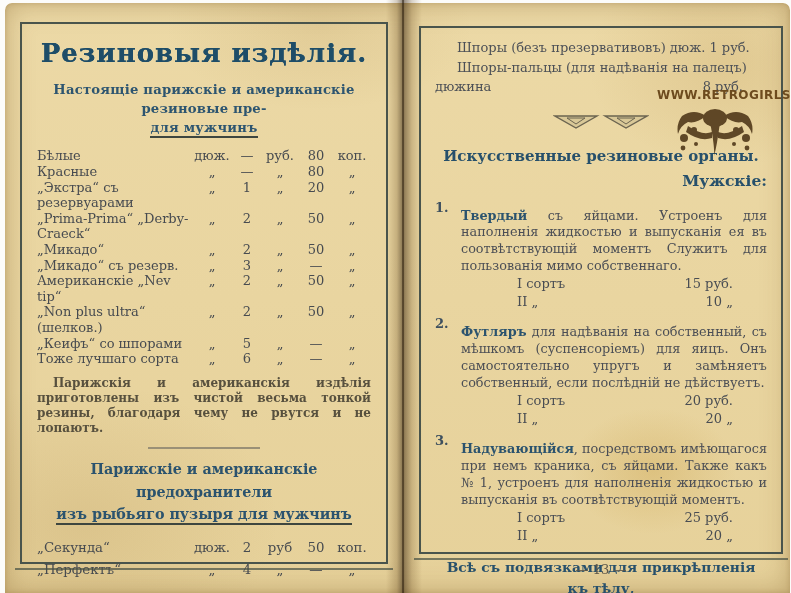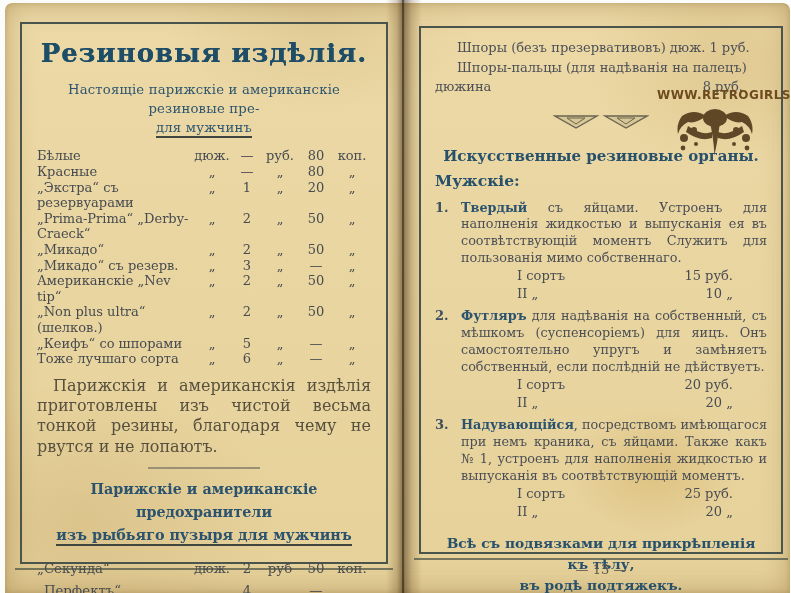--- a/index.html
+++ b/index.html
@@ -23,51 +23,51 @@
   .page-frame{position:absolute;border:2px solid #49544c;}
   .left-frame{left:20px;top:22px;width:364px;height:538px;}
   .right-frame{left:419px;top:26px;width:360px;height:524px;}
   .page-frame::after{content:"";position:absolute;left:-7px;right:-7px;bottom:-8px;border-top:2px solid rgba(70,80,68,.7);}
 
   .lp-inner{position:absolute;inset:0;padding:8px 13px 0;box-sizing:border-box;}
   .rp-inner{position:absolute;inset:0;padding:8px 14px 0;box-sizing:border-box;}
 
   .title{font-weight:bold;color:#1e4d68;font-size:26px;text-align:center;letter-spacing:1px;
          margin:6px 0 12px;text-shadow:0 0 .6px #1e4d68;}
-  .intro{font-weight:normal;color:#2d5570;font-size:13.2px;line-height:1.45;text-align:center;letter-spacing:.2px;}
+  .intro{font-weight:bold;color:#2d5570;font-size:13.2px;line-height:1.45;text-align:center;letter-spacing:.2px;}
   .u{border-bottom:2px solid #3e463f;padding-bottom:1px;}
 
   .ptable{margin:11px 2px 9px;color:#474b50;font-size:13px;}
   .trow{display:grid;grid-template-columns:1fr 42px 28px 38px 34px 38px;line-height:15.6px;}
   .trow span{text-align:center;}
   .trow .c-name{text-align:left;}
   .t2 .trow{line-height:22px;font-size:13.3px;}
 
-  .note{font-size:16px;color:#57503e;text-align:justify;text-indent:16px;line-height:1.27;margin:2px 2px 0;}
+  .note{font-size:12px;color:#57503e;text-align:justify;text-indent:16px;line-height:1.27;margin:2px 2px 0;font-weight:bold;}
   .smallrule{width:112px;margin:10px auto 9px;border-top:2px solid #9a9076;}
   .subhead{font-weight:bold;color:#2b536e;font-size:14.3px;text-align:center;line-height:1.6;margin:2px 0 10px;}
 
   .pagenum{position:absolute;text-align:center;color:#5d574a;font-size:13px;}
   .pn-left{left:20px;width:368px;top:569px;}
   .pn-right{left:419px;width:364px;top:562px;}
 
   .spurs{font-size:13px;color:#4b4f56;line-height:1.5;margin-top:2px;}
   .spurs .ind{padding-left:22px;}
   .spurs .l3{display:flex;justify-content:space-between;padding-right:24px;}
 
   .orn{text-align:center;margin:16px 0 12px;}
   .watermark{position:absolute;top:60px;right:8px;width:116px;text-align:center;}
   .wm-text{font-family:"DejaVu Sans",sans-serif;font-size:12px;font-weight:bold;letter-spacing:.4px;color:#6d4b1e;}
 
   .rhead{font-weight:bold;color:#27506b;font-size:15px;text-align:center;margin:4px 0 6px;}
-  .rsub{font-weight:bold;color:#27506b;font-size:15.5px;text-align:left;margin:0 0 10px;}
+  .rsub{font-weight:bold;color:#27506b;font-size:15.5px;text-align:right;margin:0 0 10px;}
 
   .item{display:flex;margin-bottom:5px;}
   .inum{width:26px;font-weight:bold;color:#3d4f5e;font-size:13px;}
-  .ibody{flex:1;font-size:12.8px;color:#4b4e55;text-align:justify;line-height:1.32;}
+  .ibody{flex:1;font-size:12.8px;color:#4b4e55;text-align:justify;line-height:1.32;margin-top:8px;}
   .lead{font-weight:bold;color:#2b536e;}
   .priceline{display:flex;justify-content:space-between;padding:0 34px 0 56px;line-height:1.4;font-size:13px;color:#494d53;}
 
   .rfooter{font-weight:bold;color:#27506b;text-align:center;font-size:13.8px;line-height:1.5;margin-top:12px;}
 </style>
 </head>
 <body>
 
 <div id="canvas">
   <div class="paper"></div>

